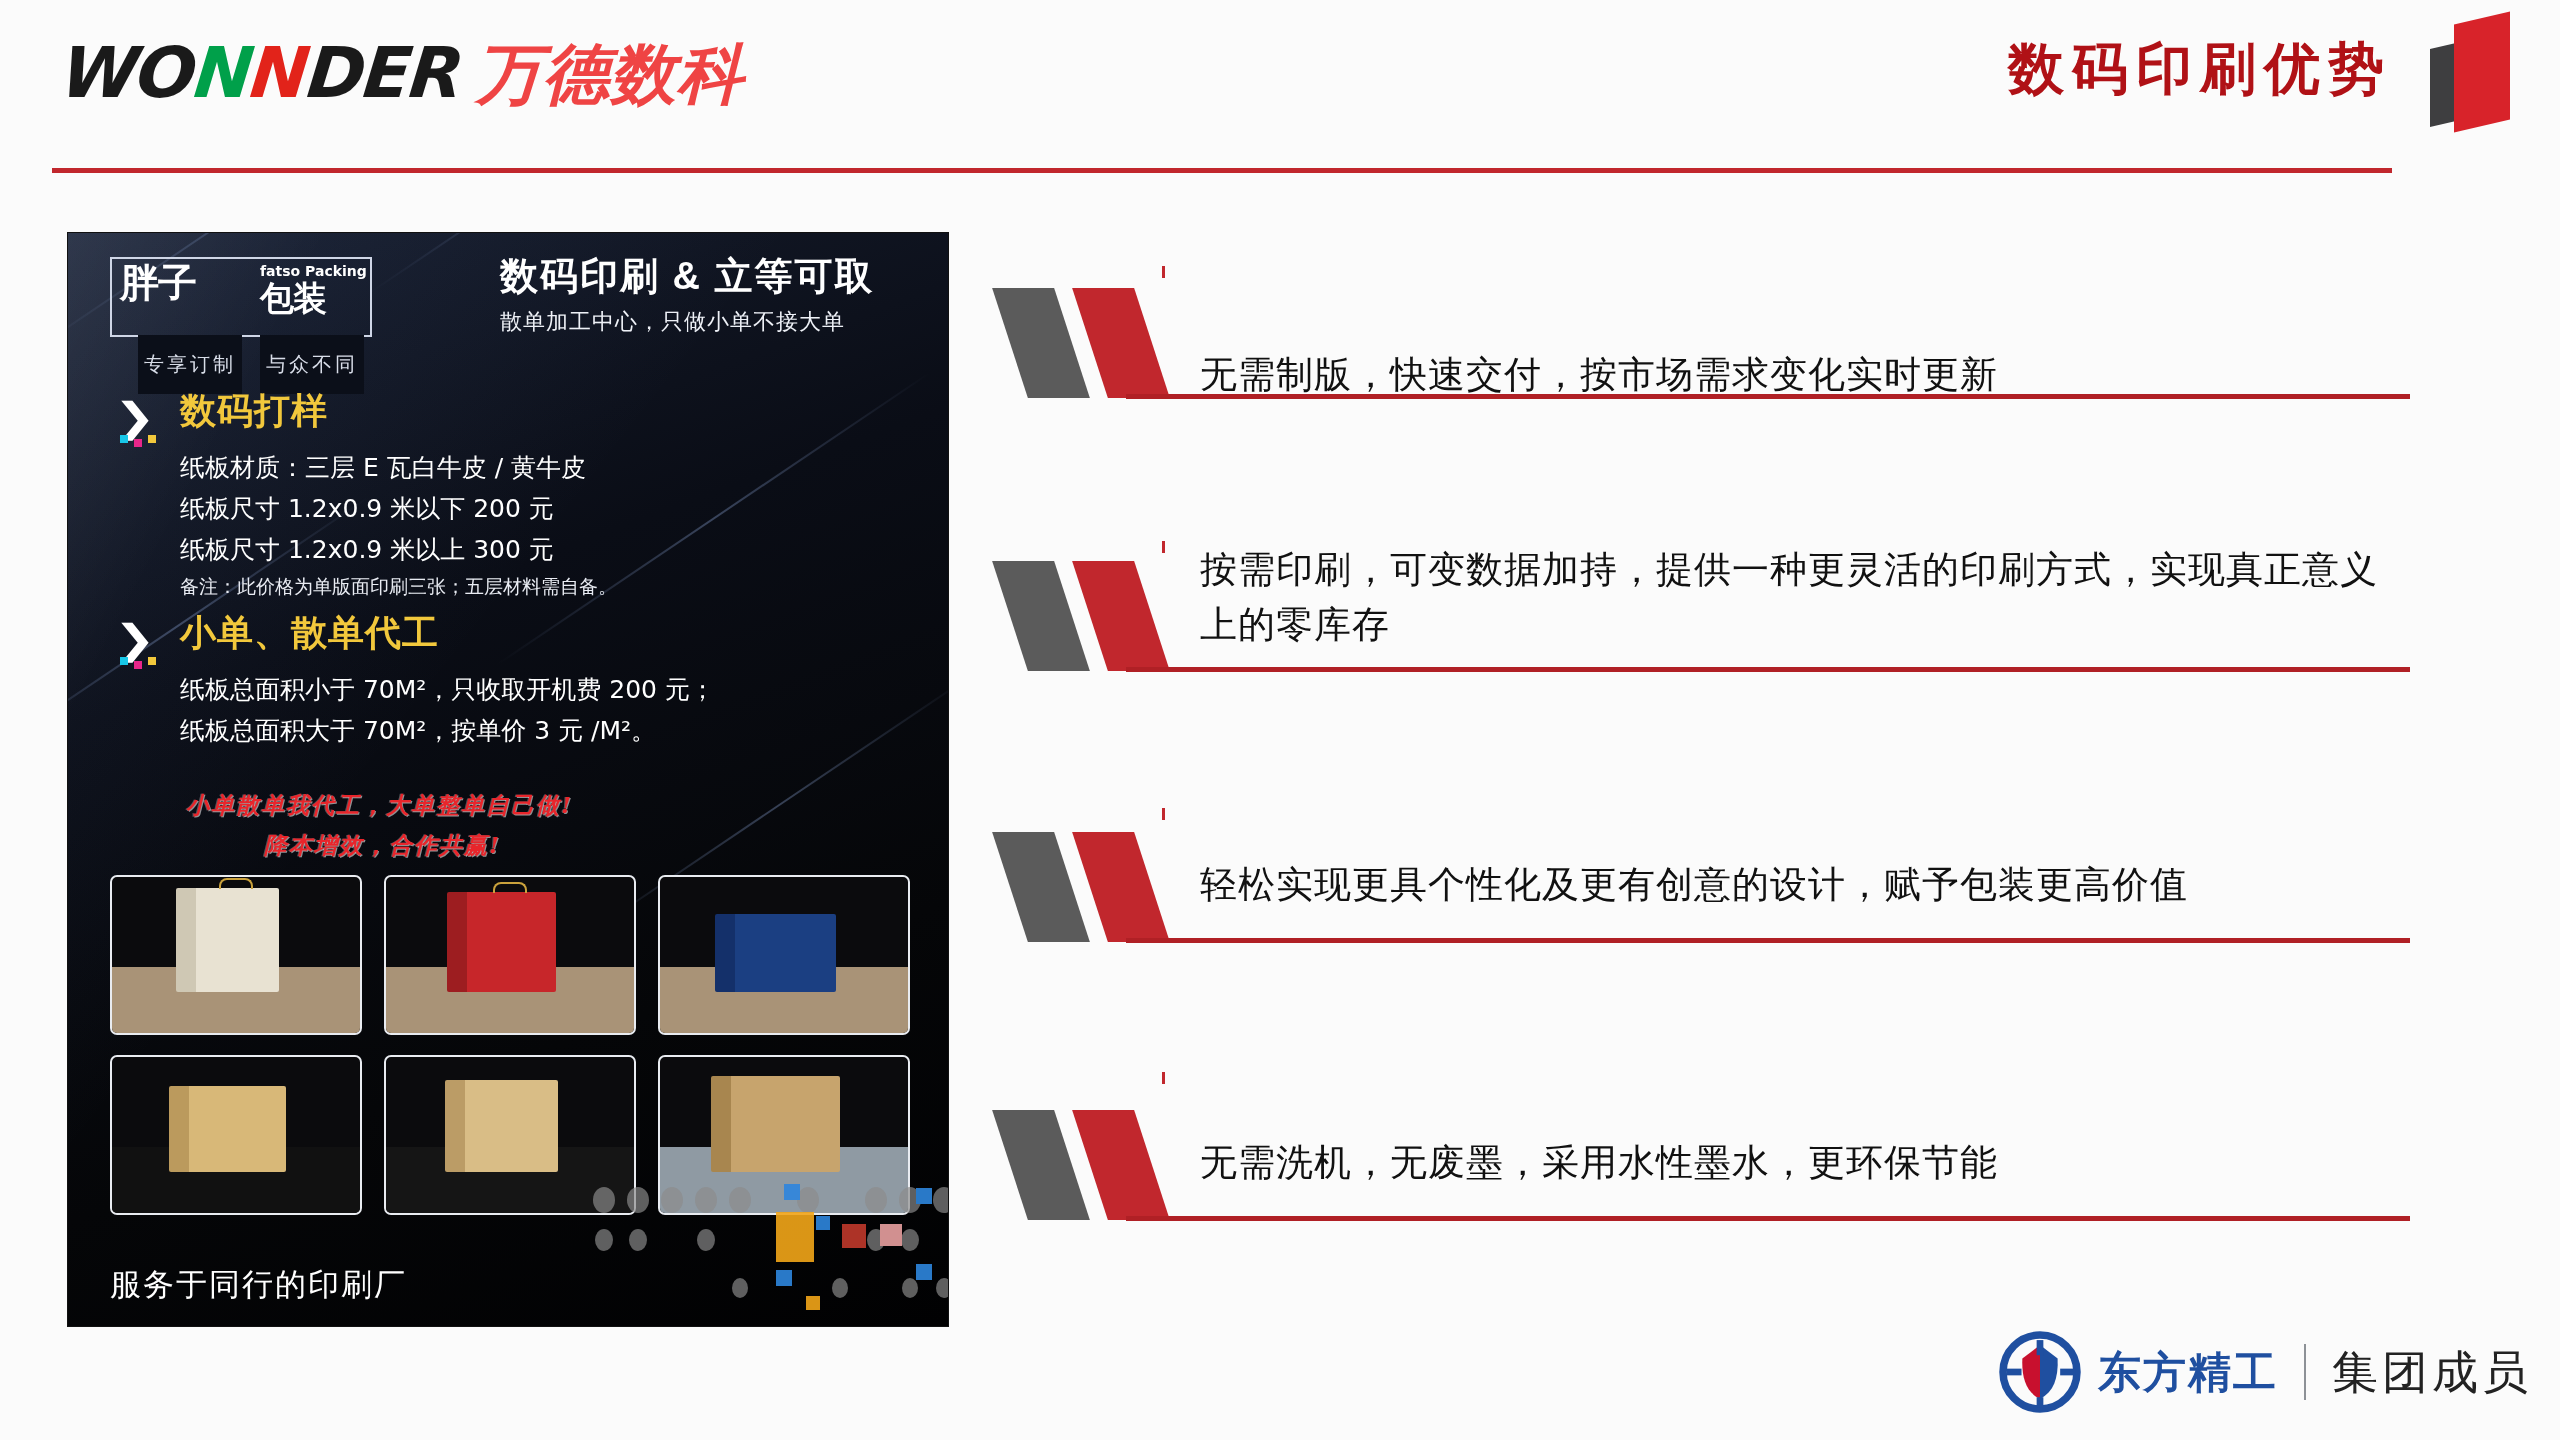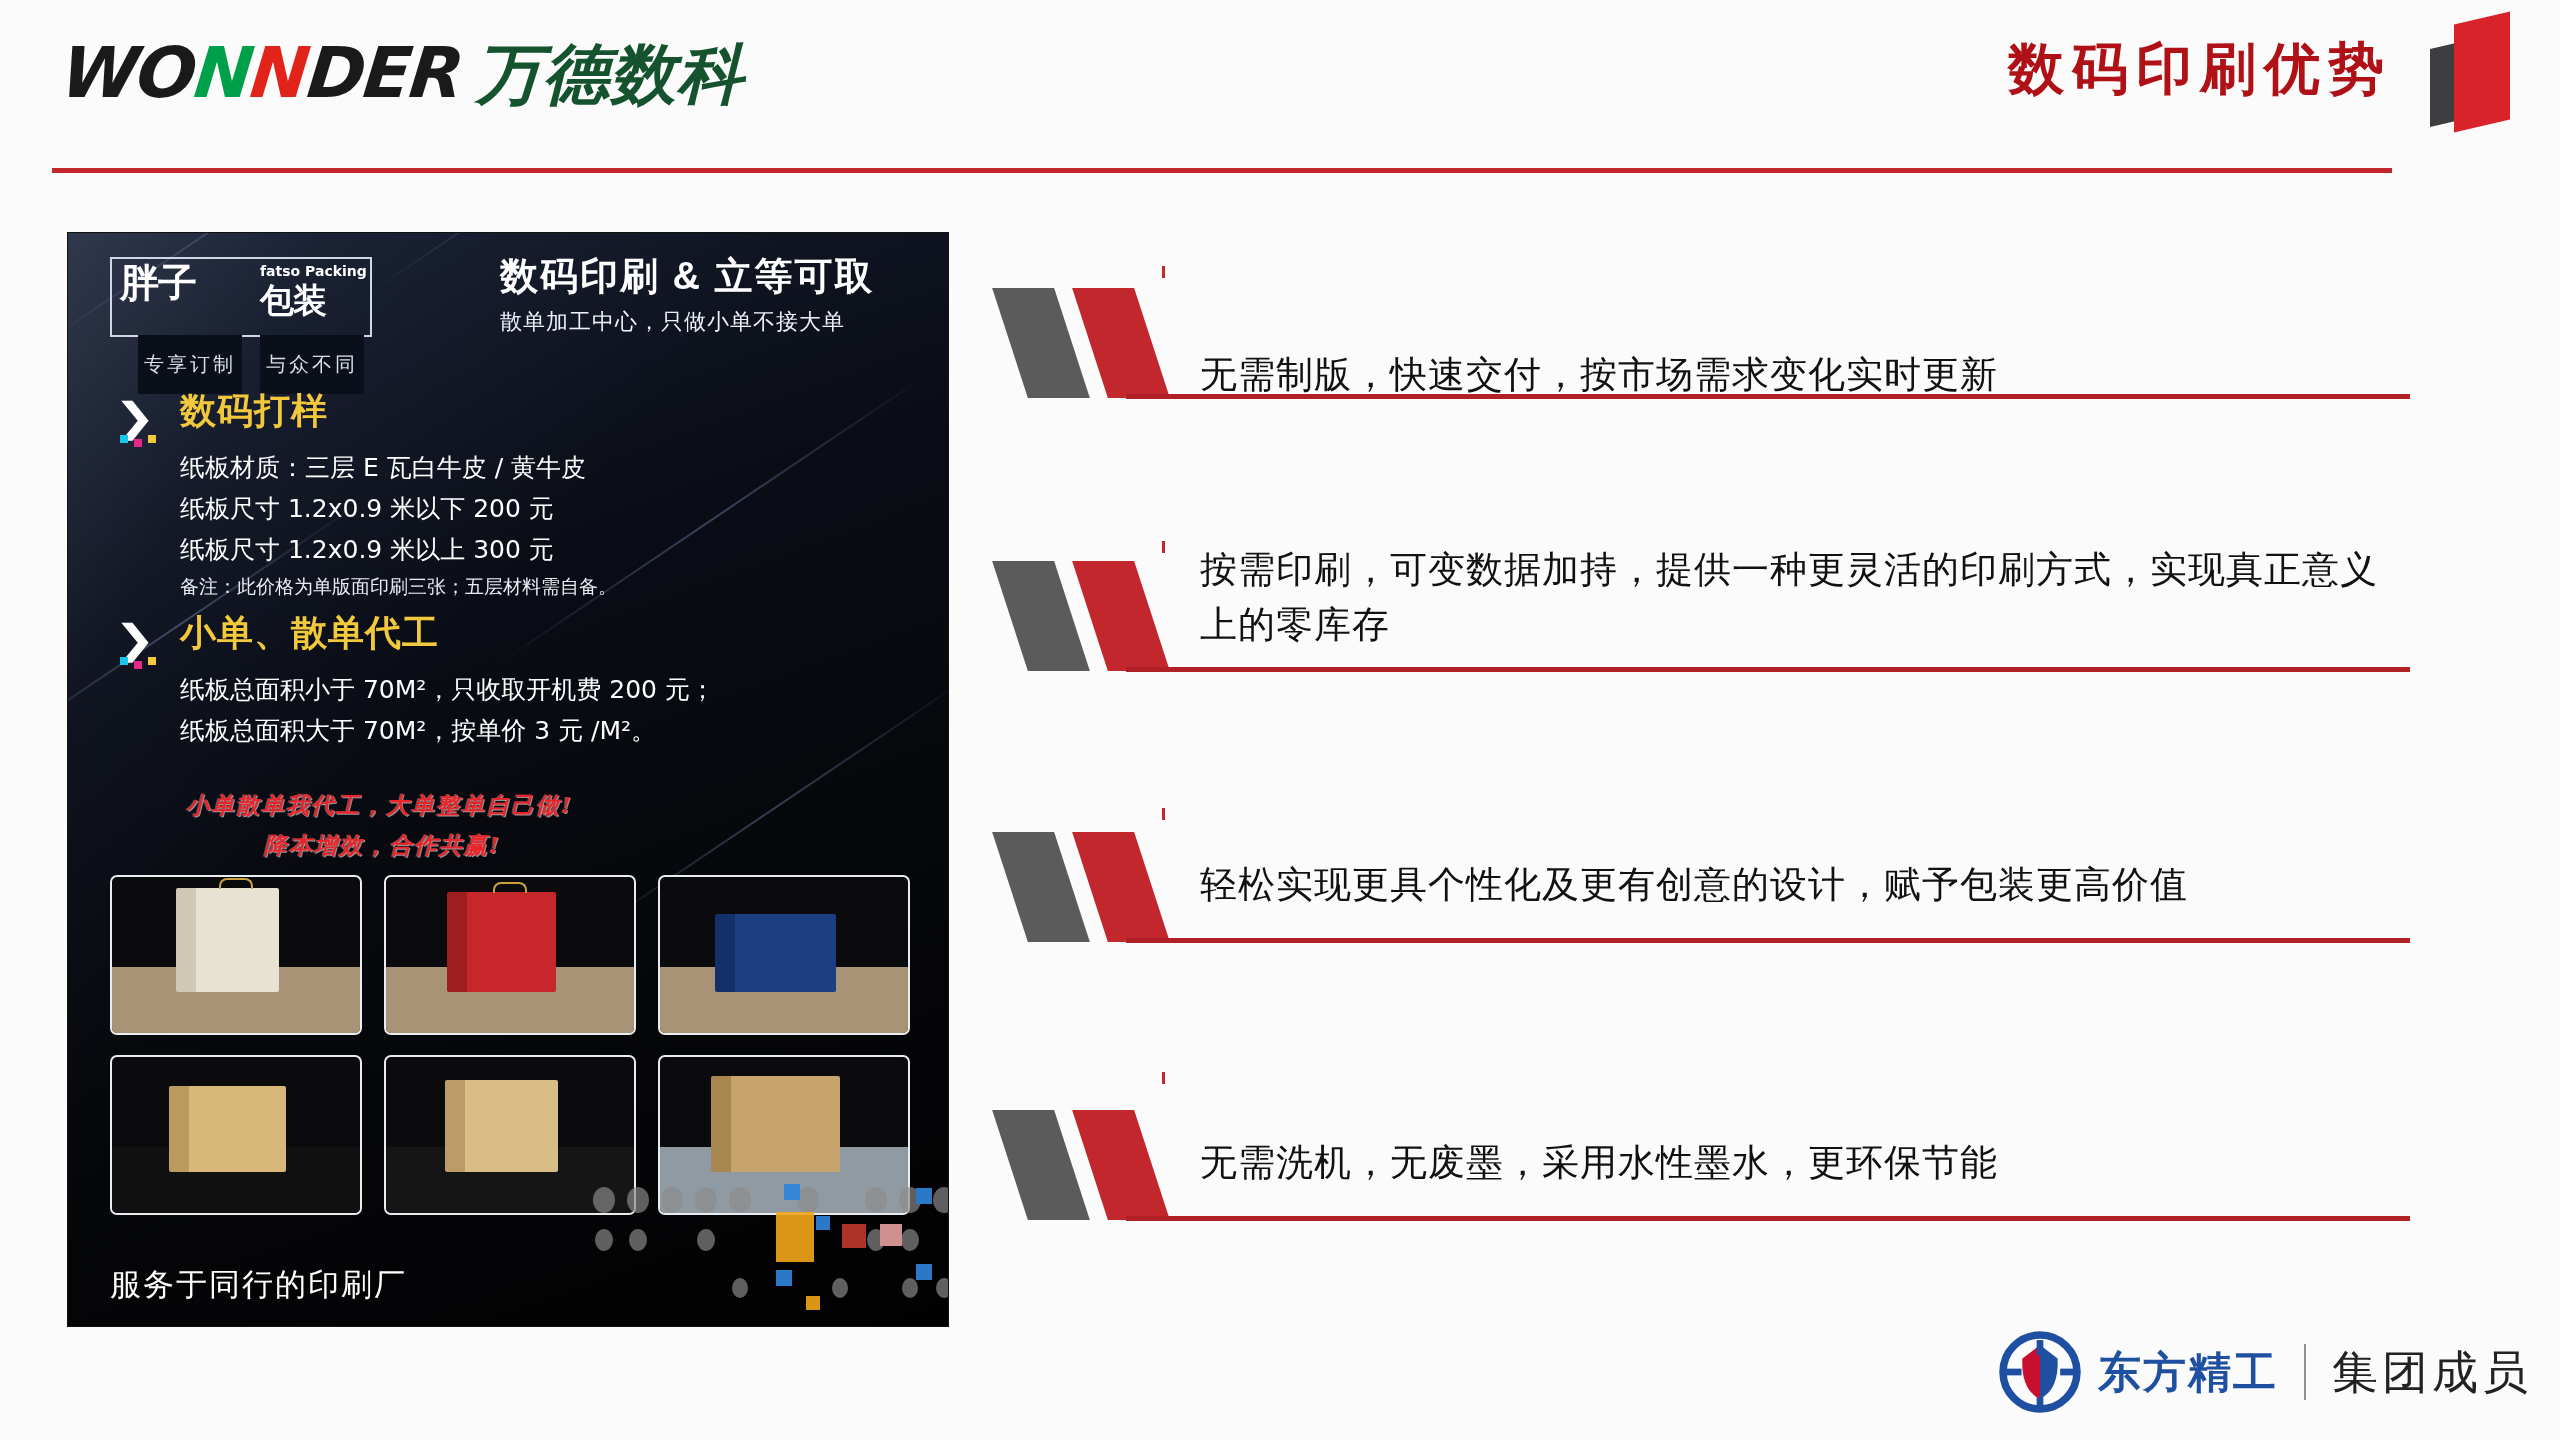--- a/index.html
+++ b/index.html
@@ -39,21 +39,21 @@
     transform: skewX(-6deg);
   }
   .w-black { color: #1a1a1a; }
   .w-green { color: #00A04A; }
   .w-red   { color: #E2231A; }
   #brand-cn {
     font-family: "DejaVu Sans", sans-serif;
     font-size: 66px;
     font-weight: bold;
     font-style: italic;
-    color: #14532d;
+    color: #ef4444;
     margin-left: 14px;
     line-height: 1;
     letter-spacing: 1px;
   }
   #slide-title {
     position: absolute;
     right: 168px; top: 34px;
     font-family: "DejaVu Sans", sans-serif;
     font-size: 56px;
     font-weight: bold;
@@ -140,21 +140,21 @@
     left: 150px; top: 13px;
     font-family: "DejaVu Sans", sans-serif;
     font-size: 14px;
     font-weight: bold;
     color: #ffffff;
     line-height: 1;
   }
   #fatso-cn2 {
     position: absolute;
     left: 150px; top: 33px;
-    font-family: Liberation Serif, serif;
+    font-family: Liberation Mono, monospace;
     font-size: 34px;
     font-weight: bold;
     color: #ffffff;
     letter-spacing: -1px;
     line-height: 1;
   }
   .fatso-tag {
     position: absolute;
     top: 84px;
     font-family: "DejaVu Sans", sans-serif;

